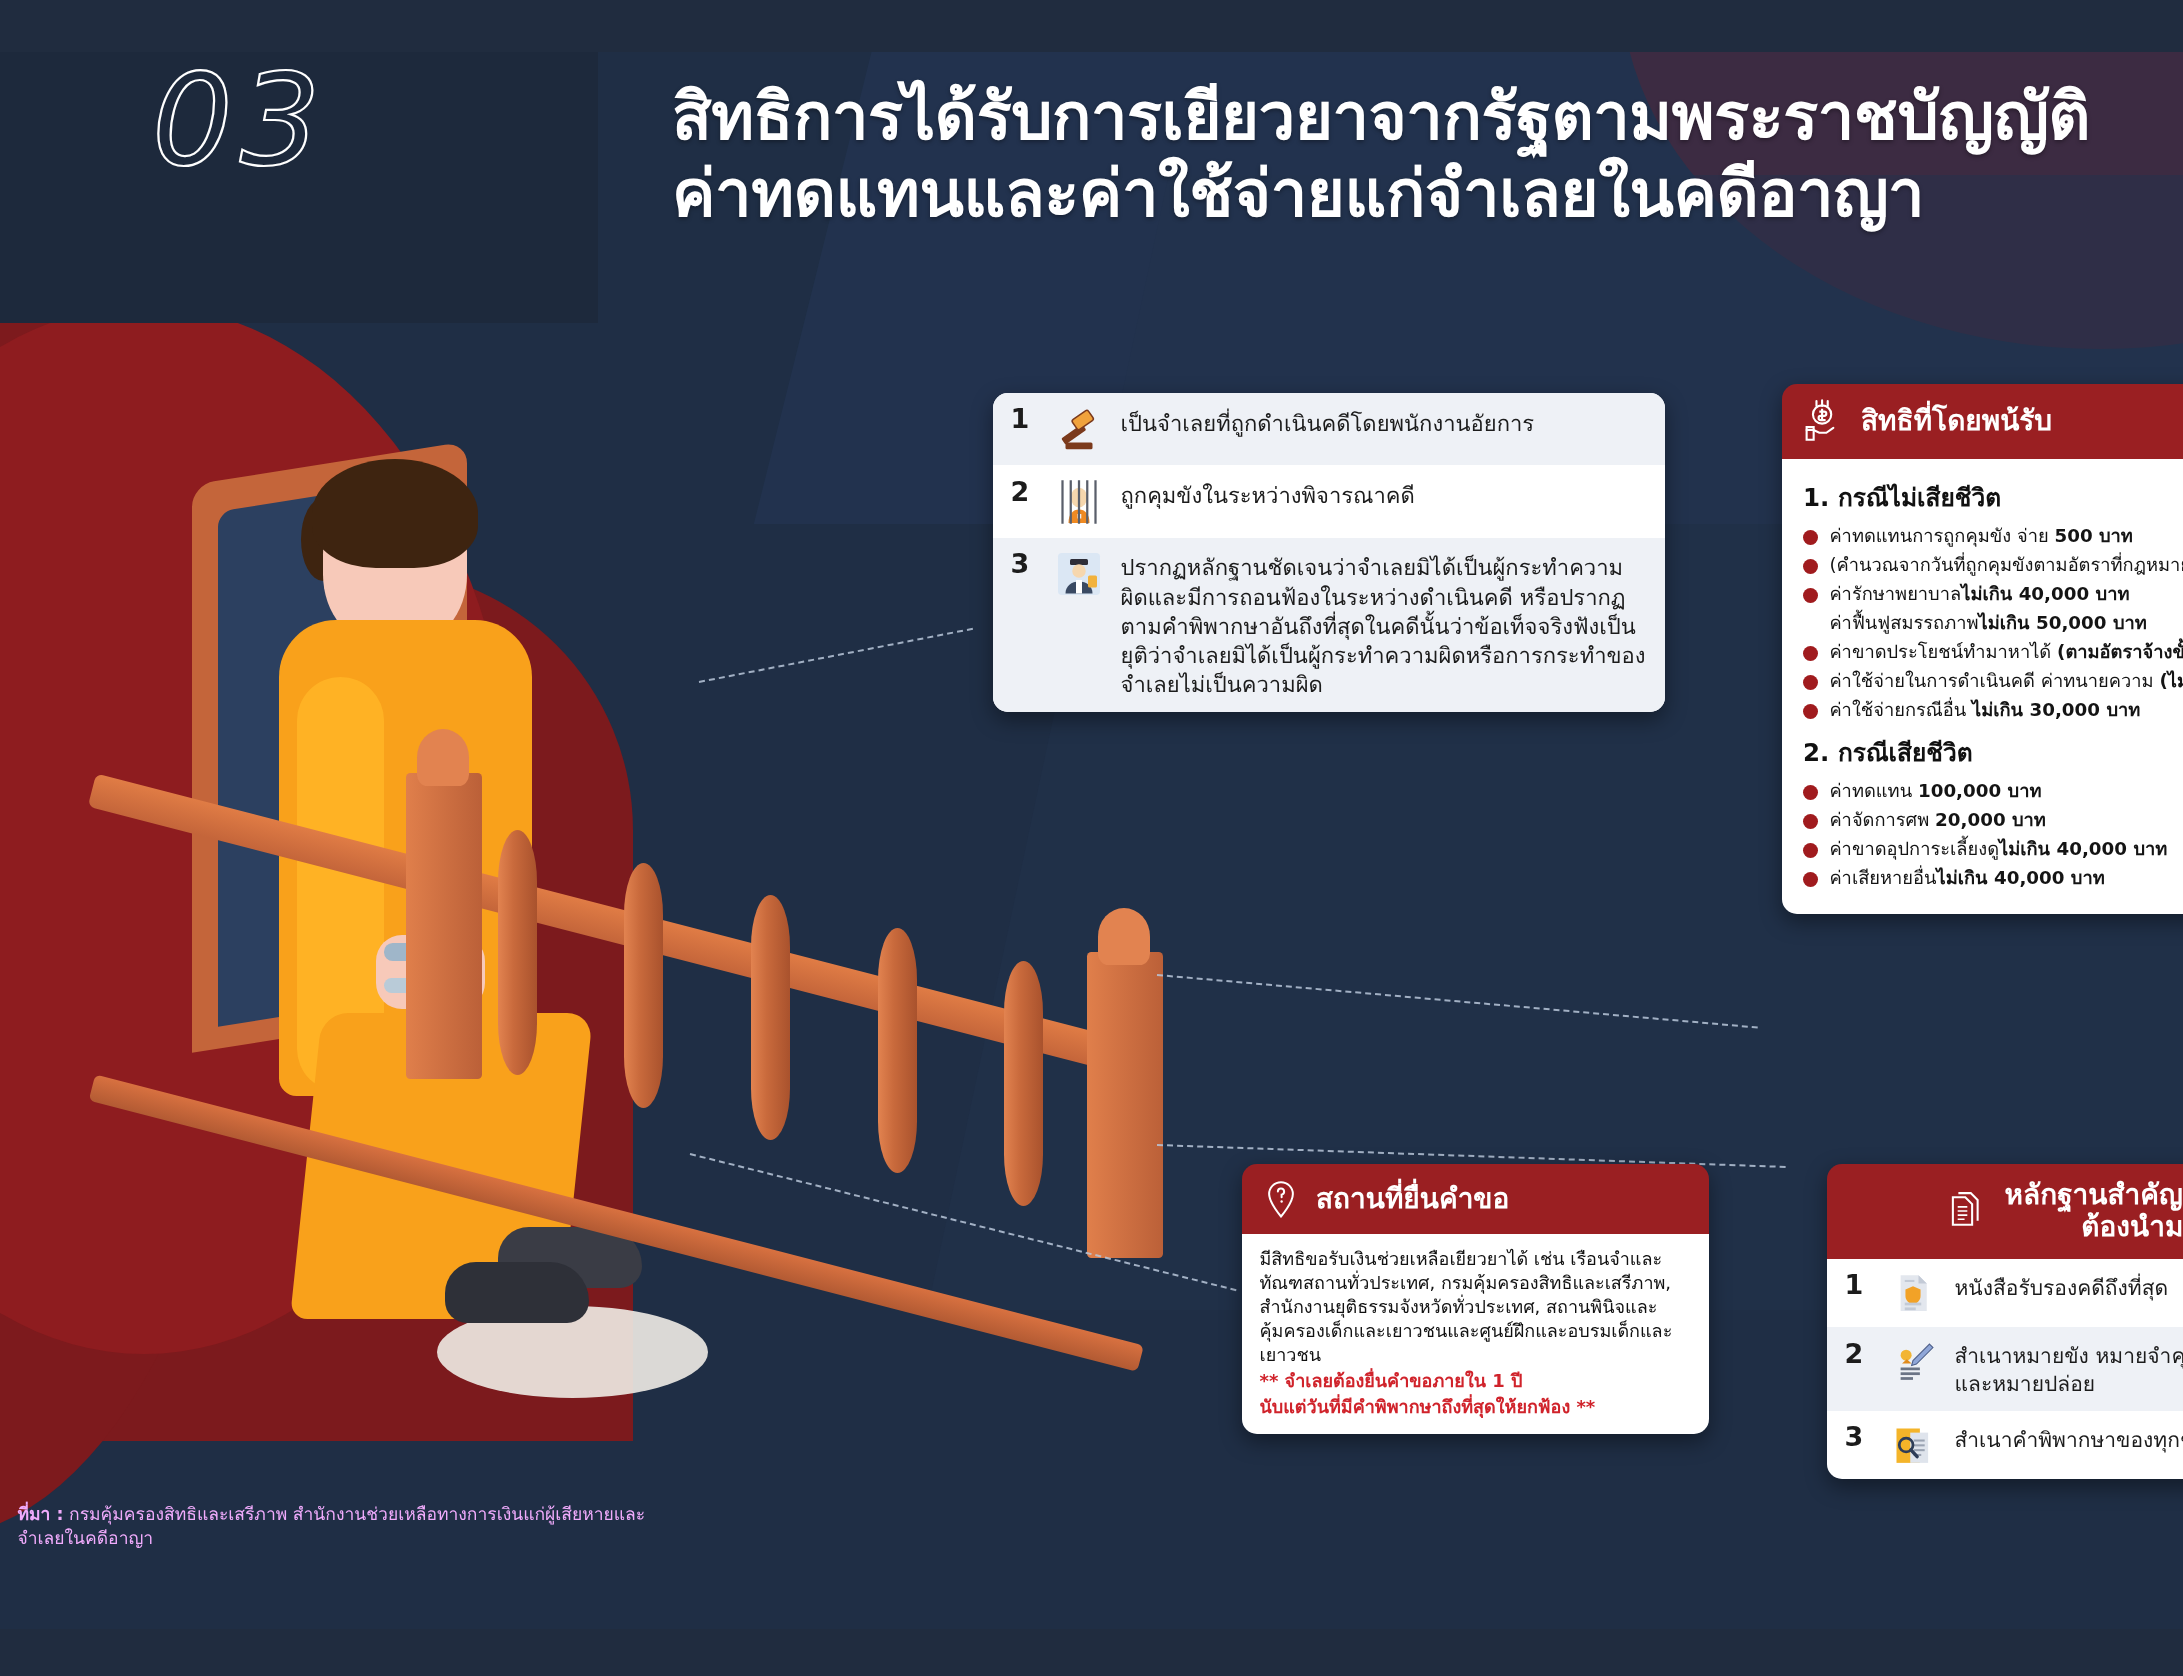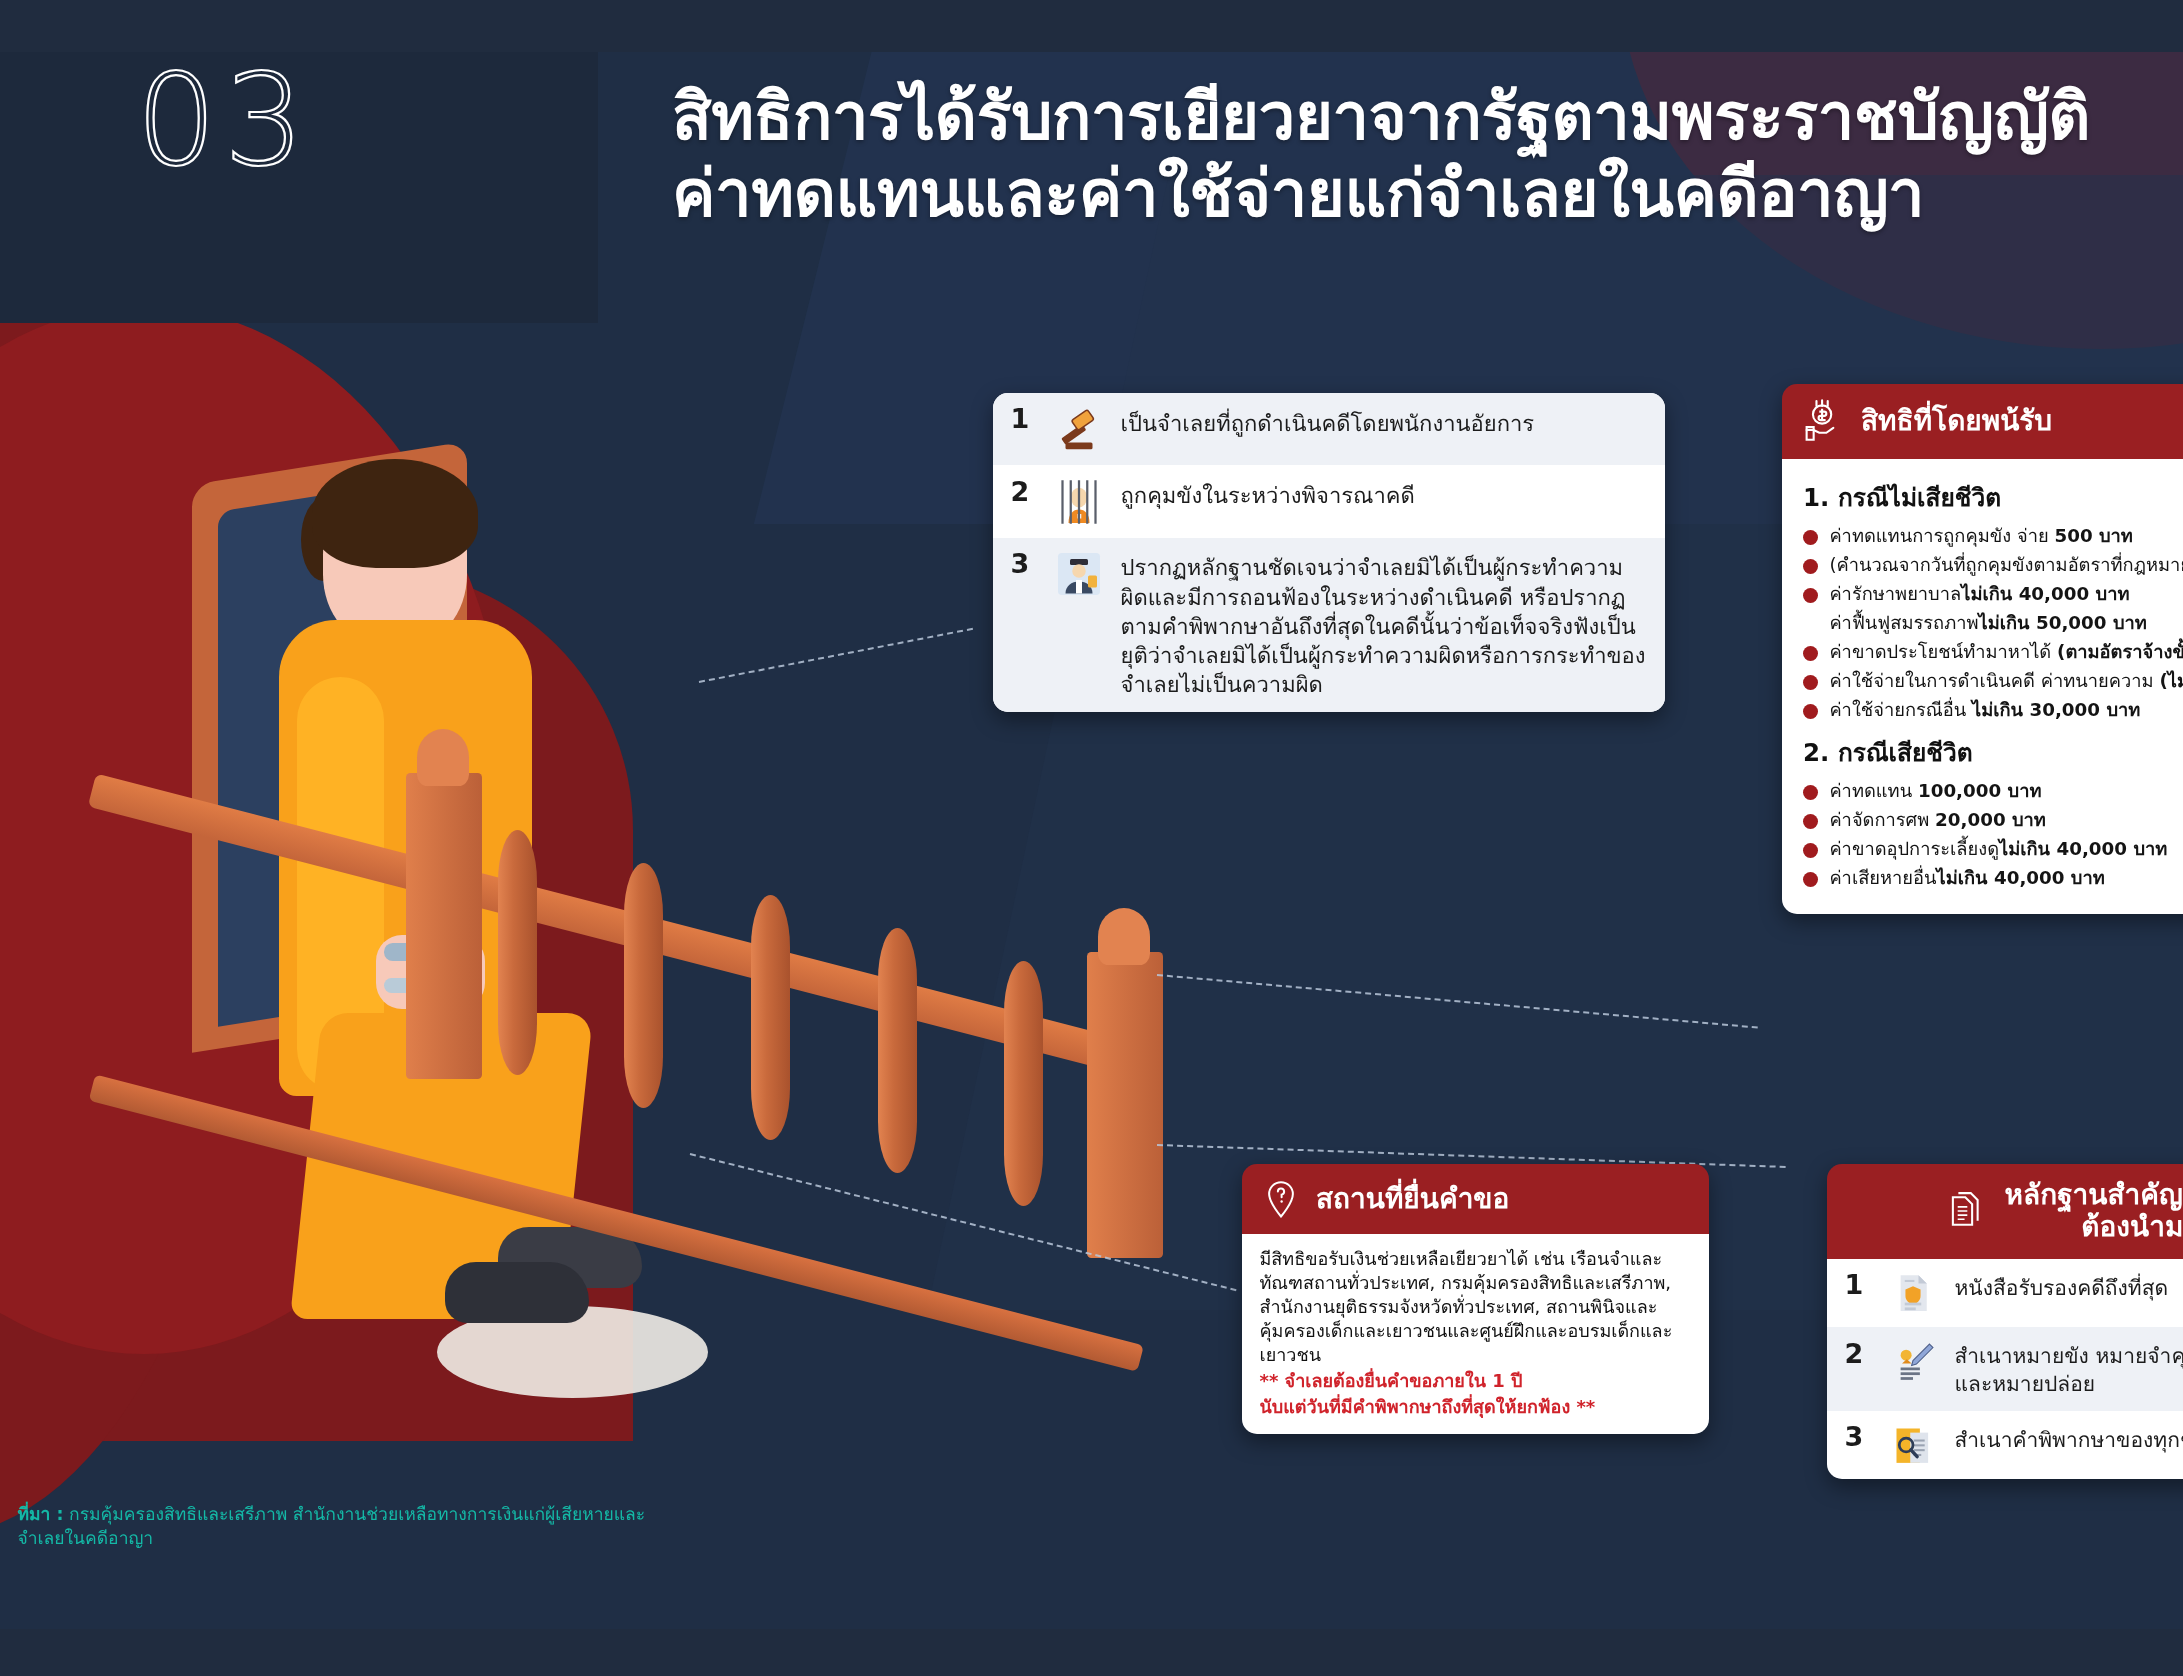--- a/index.html
+++ b/index.html
@@ -35,25 +35,26 @@
     border-radius:50%; background:#6e1a22; opacity:.75;
   }
   .bg-maroon-block {
     position:absolute; left:0; top:568px; width:633px; height:873px;
     background:#7c1a1d; border-top-right-radius:262px;
   }
   .bg-topleft-dark { position:absolute; left:0; top:52px; width:598px; height:271px; background:#1d293c; }
 
   
   .badge-03 {
-    position:absolute; left:136px; top:57px;
+    position:absolute; left:152px; top:57px;
     font-size:127px; font-weight:300; letter-spacing:7px;
     color:transparent; -webkit-text-stroke:2.2px #ffffff;
     font-family:"DejaVu Sans","Liberation Sans",sans-serif;
     line-height:1;
+    font-style:italic;
   }
   .title-wrap { position:absolute; left:672px; top:79px; width:2061px; }
   .title-line {
     color:#ffffff; font-weight:bold; font-size:65px; line-height:1.18;
     letter-spacing:-0.4px; text-shadow:0 1.7px 4.4px rgba(0,0,0,.35);
   }
 
   
   .illus { position:absolute; left:0; top:332px; width:1179px; height:1266px; }
   .floor-shadow {
@@ -180,21 +181,21 @@
   .para { font-size:18px; color:#111; line-height:1.33; }
   .warn { color:#d0232b; font-weight:bold; font-size:18px; line-height:1.3; margin-top:2.6px; }
 
   
   #card-evidence { left:1827px; top:1164px; width:603px; }
   #card-evidence .row .txt { font-size:21px; }
 
   
   .source {
     position:absolute; left:17.5px; top:1502px; width:655px;
-    color:#14b8a6; font-size:17.5px; line-height:1.38;
+    color:#f0abfc; font-size:17.5px; line-height:1.38;
   }
   .source b { font-weight:bold; }
 
   svg { display:block; }
 </style>
 </head>
 <body>
 
 <div id="stage">
 

